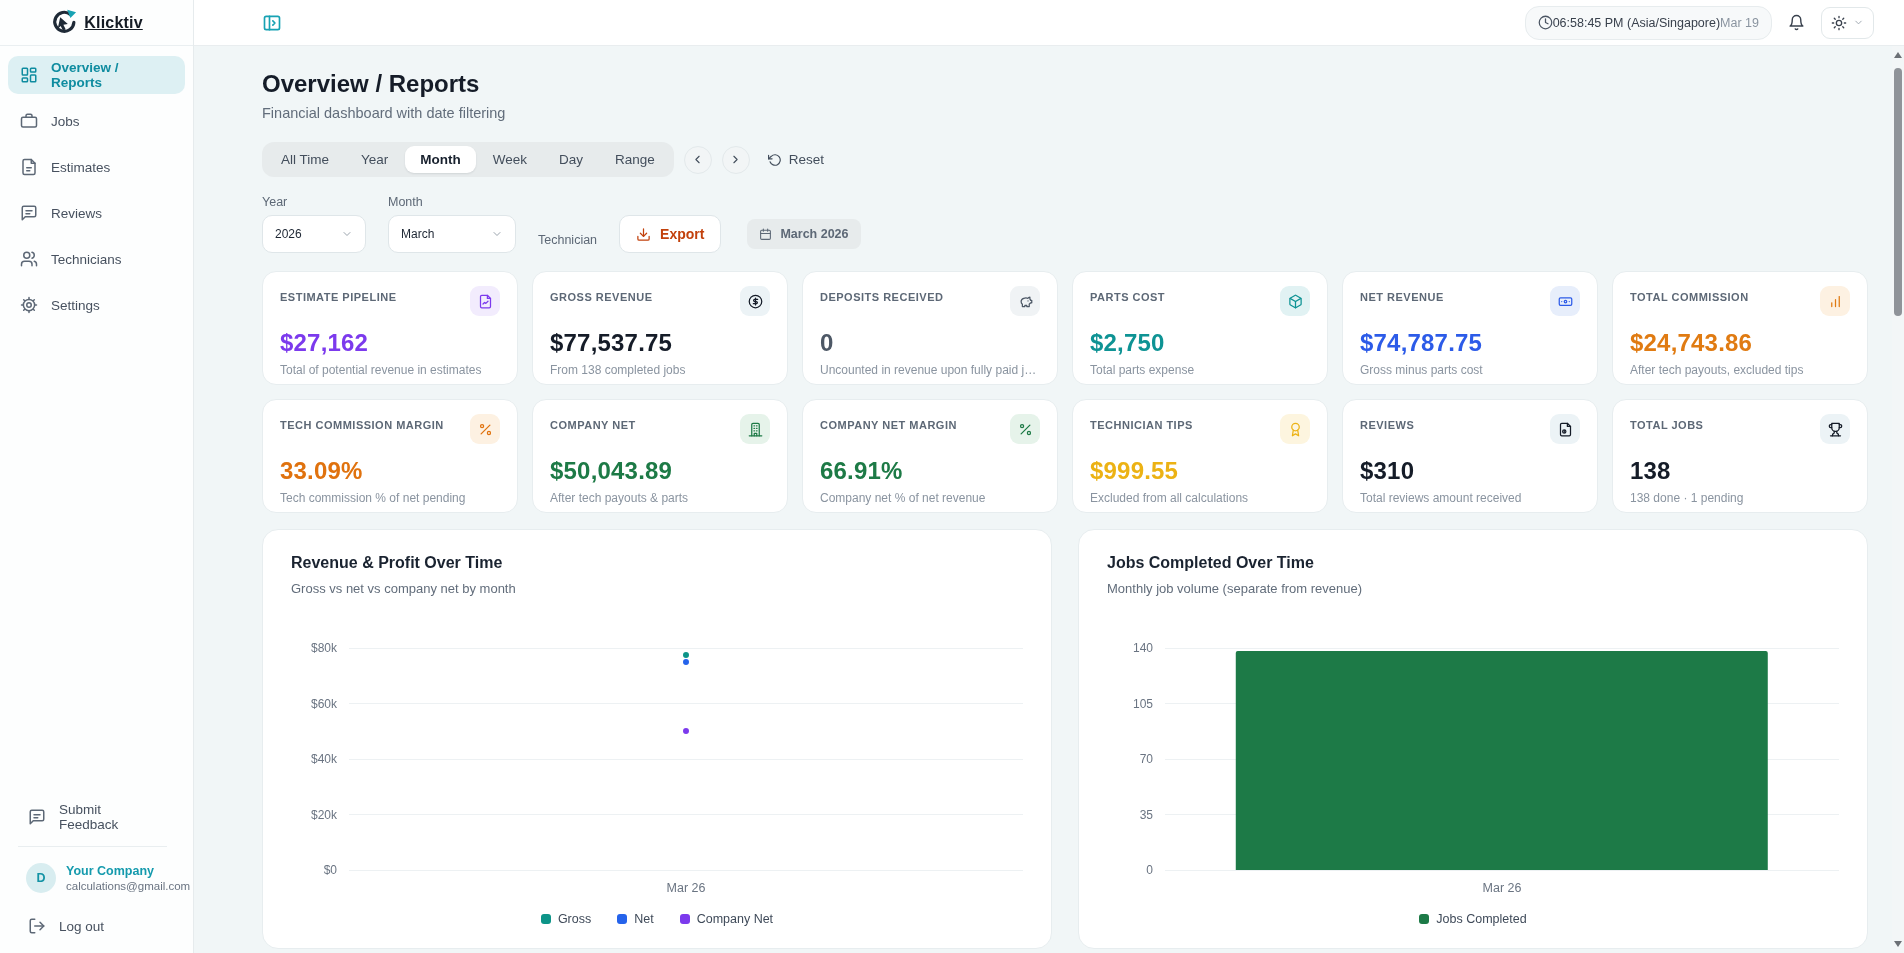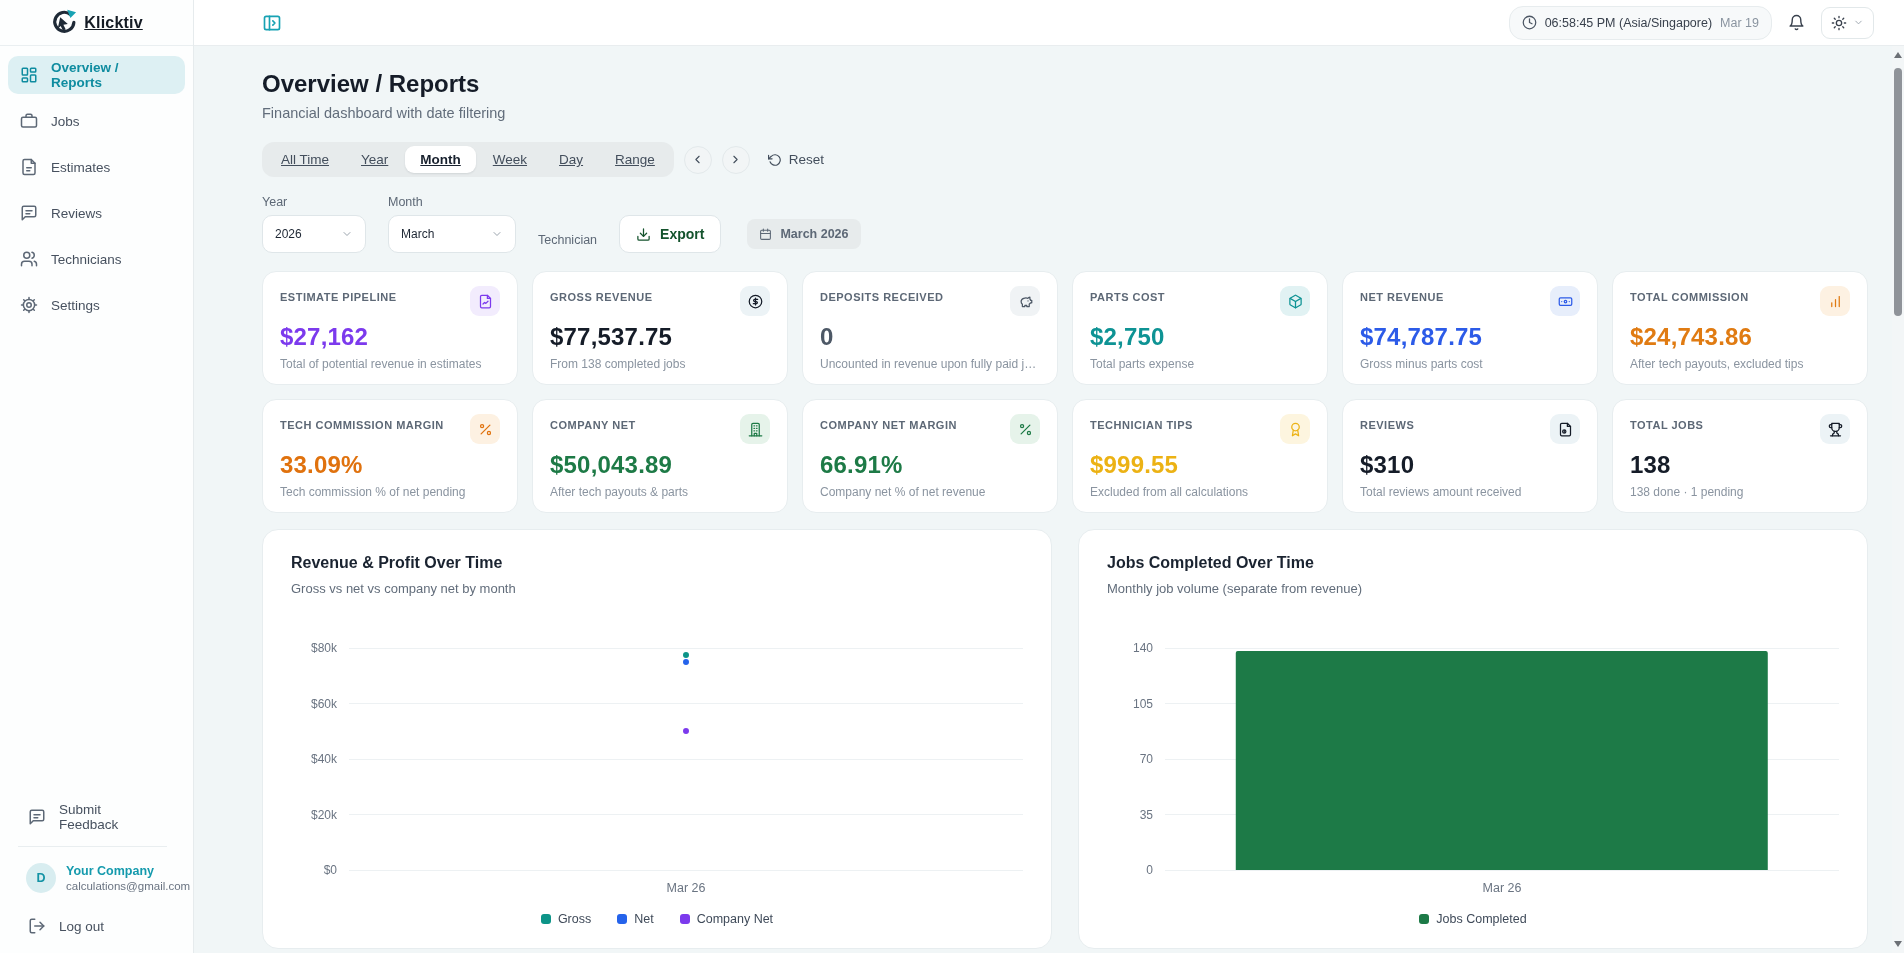--- a/index.html
+++ b/index.html
@@ -23,55 +23,55 @@
   .side-divider { height:1px; background:#e9eef0; margin:10px 2px; }
   .account { display:flex; align-items:center; gap:10px; padding:6px 10px; border-radius:10px; }
   .avatar { width:30px; height:30px; border-radius:50%; background:#d8edf0; color:#1493a5; font-size:12.5px; font-weight:700; display:flex; align-items:center; justify-content:center; flex:none; }
   .acct-company { color:#149aad; font-weight:700; font-size:12.5px; }
   .acct-email { color:#6a7482; font-size:11.5px; margin-top:2px; }
 
   
   .header { position:absolute; left:194px; right:0; top:0; height:46px; background:#ffffff; border-bottom:1px solid #e9edef; display:flex; align-items:center; padding:0 30px 0 68px; z-index:4; }
   .toggle-btn { color:#17a2b3; cursor:pointer; }
   .header-right { margin-left:auto; display:flex; align-items:center; gap:16px; }
-  .clock-pill { display:flex; align-items:center; gap:8px; height:27px; padding:16px 12px; border:1px solid #e7ecee; background:#f7f9fa; border-radius:14px; color:#39414d; font-size:12.5px; }
+  .clock-pill { display:flex; align-items:center; height:27px; padding:16px 12px; border:1px solid #e7ecee; background:#f7f9fa; border-radius:14px; color:#39414d; font-size:12.5px; }
   .clock-pill .cico { color:#4b5563; }
   .clock-date { color:#8a94a0; }
   .bell { color:#39414d; cursor:pointer; }
   .theme-btn { display:flex; align-items:center; gap:6px; height:32px; padding:0 9px; border:1px solid #e2e8ea; border-radius:9px; background:#fff; color:#39414d; cursor:pointer; }
   .theme-btn .chev { color:#9aa3ad; }
 
   
   .main { position:absolute; left:194px; right:0; top:46px; bottom:0; padding:24px 36px 0 68px; }
   .page-title { font-size:24px; font-weight:700; color:#151c28; }
   .page-sub { font-size:14.5px; color:#626d7b; margin-top:7px; }
 
   .tabs-row { margin-top:21px; display:flex; align-items:center; gap:10px; }
   .segmented { display:inline-flex; align-items:center; gap:2px; background:#e7ebec; border-radius:12px; padding:4px; }
-  .seg-tab { padding:6px 15px; border-radius:9px; font-size:13.5px; color:#434e5c; cursor:pointer; white-space:nowrap;text-decoration:underline; }
+  .seg-tab { padding:6px 15px; border-radius:9px; font-size:13.5px; color:#434e5c; cursor:pointer; white-space:nowrap; }
   .seg-tab.active { background:#ffffff; color:#18212e; font-weight:700; box-shadow:0 1px 2px rgba(20,30,40,.10); }
   .circ-btn { width:28px; height:28px; border-radius:50%; background:#f2f5f6; border:1px solid #e3e9eb; color:#434e5c; display:flex; align-items:center; justify-content:center; cursor:pointer; }
   .reset-btn { display:flex; align-items:center; gap:7px; color:#434e5c; font-size:13.5px; margin-left:8px; cursor:pointer; }
 
   .filters-row { margin-top:18px; display:flex; align-items:flex-end; gap:22px; }
   .field-label { font-size:12.5px; color:#5d6876; margin-bottom:6px; }
   .select { height:38px; background:#fff; border:1px solid #dfe6e9; border-radius:10px; display:flex; align-items:center; gap:10px; padding:0 12px; font-size:12px; color:#1d2633; cursor:pointer; }
   .select .chev { color:#9aa3ad; margin-left:auto; }
   .sel-year { width:104px; } .sel-month { width:128px; } .sel-tech { width:196px; }
   .sel-tech .uico { color:#6b7684; }
-  .export-btn { height:38px; display:flex; align-items:center; gap:9px; padding:0 16px; background:#fff; border:1px solid #dfe6e9; border-radius:10px; font-size:14px; font-weight:600; color:#14532d; cursor:pointer; margin-bottom:0; }
+  .export-btn { height:38px; display:flex; align-items:center; gap:9px; padding:0 16px; background:#fff; border:1px solid #dfe6e9; border-radius:10px; font-size:14px; font-weight:600; color:#c2410c; cursor:pointer; margin-bottom:0; }
   .period-chip { height:30px; display:flex; align-items:center; gap:8px; padding:0 12px; background:#e7ebec; border-radius:8px; color:#5d6876; font-size:12.5px; font-weight:600; margin-bottom:4px; margin-left:4px; }
 
   
   .cards-grid { margin-top:18px; display:grid; grid-template-columns:repeat(6,1fr); gap:14px; }
   .card { background:#fff; border:1px solid #e7edef; border-radius:14px; height:114px; padding:14px 17px; overflow:hidden; }
   .card-top { display:flex; align-items:flex-start; justify-content:space-between; }
   .card-label { font-size:11px; font-weight:700; letter-spacing:.5px; color:#5d6876; padding-top:5px; }
   .chip { width:30px; height:30px; border-radius:9px; display:flex; align-items:center; justify-content:center; background:var(--chipbg,#eef4f6); color:var(--accent,#18212e); flex:none; }
-  .card-value { margin-top:7px; font-size:24px; font-weight:700; color:var(--accent,#18212e); letter-spacing:.2px; }
+  .card-value { margin-top:13px; font-size:24px; font-weight:700; color:var(--accent,#18212e); letter-spacing:.2px; }
   .card-sub { margin-top:6px; font-size:12px; color:#8a94a0; white-space:nowrap; overflow:hidden; text-overflow:ellipsis; }
 
   
   .charts-grid { margin-top:16px; display:grid; grid-template-columns:1fr 1fr; gap:26px; }
   .chart-card { background:#fff; border:1px solid #e7edef; border-radius:16px; height:420px; padding:24px 28px; }
   .chart-title { font-size:16px; font-weight:700; color:#1a2330; }
   .chart-sub { font-size:13px; color:#626d7b; margin-top:9px; }
   .plot { position:relative; height:222px; margin-top:52px; }
   .plot-grid { position:absolute; inset:0; display:flex; flex-direction:column; justify-content:space-between; }
   .grid-row { display:flex; align-items:center; gap:12px; height:0; }

